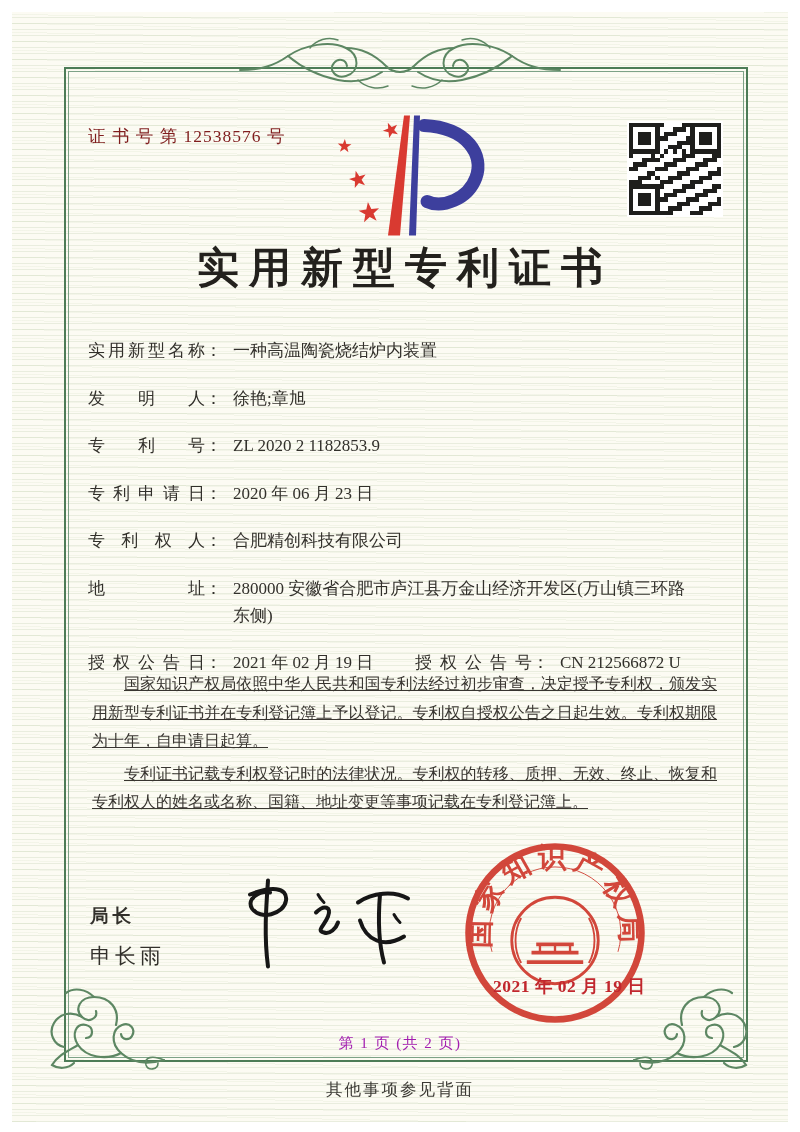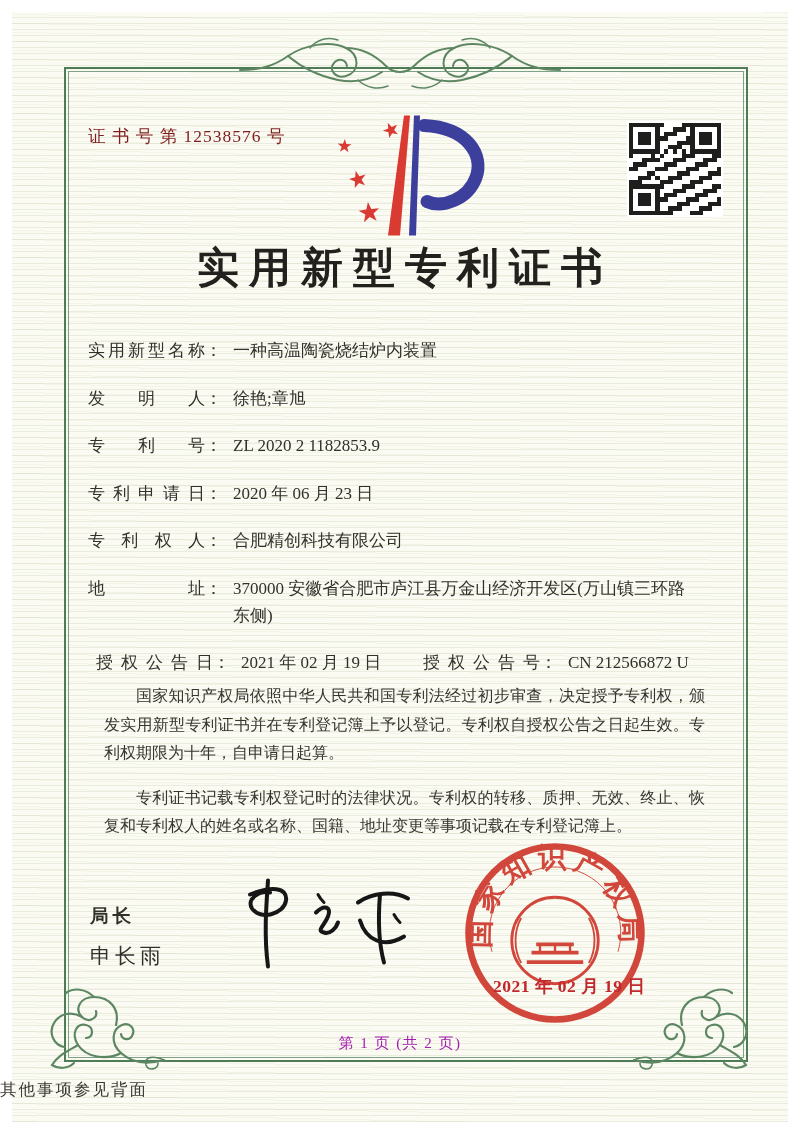--- a/index.html
+++ b/index.html
@@ -33,33 +33,33 @@
   .qr .on{background:#1e1e1c;}
   .title{
     position:absolute;left:0;right:0;top:240px;text-align:center;
     font-size:42px;font-weight:bold;letter-spacing:10px;text-indent:10px;color:#23211d;
   }
   .fields{position:absolute;left:88px;top:337px;width:602px;font-size:17px;}
   .frow{display:flex;margin-bottom:20.5px;line-height:27px;}
   .flabel{width:117px;flex:none;text-align:justify;text-align-last:justify;}
   .fcolon{flex:none;margin-right:11px;}
   .fvalue{flex:1;}
-  .frow.double{justify-content:flex-start;margin-left:8px;}
+  .frow.double{justify-content:flex-start;}
   .fgroup{display:flex;}
   .fgroup.g1{width:327px;flex:none;}
   .fgroup.g2{flex:1;}
   .paras{position:absolute;left:88px;top:666px;width:633px;font-size:16px;line-height:28.5px;text-align:justify;color:#383530;}
-  .paras p{margin:16px;text-indent:2em;}
+  .paras p{margin:4px;text-indent:2em;text-decoration:underline;}
   .sig-title{position:absolute;left:90px;top:903px;font-size:18.5px;letter-spacing:4px;font-weight:bold;}
   .sig-name{position:absolute;left:90px;top:942px;font-size:21px;letter-spacing:4px;}
   .signature{position:absolute;left:212px;top:872px;width:220px;height:105px;}
   .seal{position:absolute;left:461px;top:839px;width:188px;height:188px;opacity:.93;z-index:4;}
   .red-date{position:absolute;left:493px;top:974px;font-size:17.5px;font-weight:bold;color:#c1272d;z-index:5;letter-spacing:.5px;}
   .page-footer{position:absolute;left:0;right:0;top:1034px;text-align:center;font-size:15px;letter-spacing:1.5px;color:#a21caf;}
-  .back-note{position:absolute;left:0;right:0;top:1079px;text-align:left;font-size:16.5px;letter-spacing:2px;color:#3a3833;}
+  .back-note{position:absolute;left:0;right:0;top:1079px;text-align:center;font-size:16.5px;letter-spacing:2px;color:#3a3833;}
 </style>
 </head>
 <body>
 
 <div class="paper"></div>
 <div class="frame"></div>
 
 <svg class="ornament" style="left:230px;top:36px;width:340px;height:64px" viewBox="0 0 340 64">
   <g id="tcoHalf" stroke="#5d8763" fill="none" stroke-width="2" stroke-linecap="round">
     <path d="M10,34 C30,34 44,30 58,20 C74,9 100,4 116,12 C130,19 130,36 116,40 C106,43 98,34 104,27 C108,22 116,23 117,30"></path>
@@ -571,21 +571,21 @@
       <span class="fvalue">2020 年 06 月 23 日</span>
   </div>
   <div class="frow">
     <span class="flabel">专利权人</span>
       <span class="fcolon">：</span>
       <span class="fvalue">合肥精创科技有限公司</span>
   </div>
   <div class="frow">
     <span class="flabel">地址</span>
       <span class="fcolon">：</span>
-      <span class="fvalue">370000 安徽省合肥市庐江县万金山经济开发区(万山镇三环路东侧)</span>
+      <span class="fvalue">280000 安徽省合肥市庐江县万金山经济开发区(万山镇三环路东侧)</span>
   </div>
   <div class="frow double">
     <span class="fgroup g1">
       <span class="flabel">授权公告日</span>
         <span class="fcolon">：</span>
         <span>2021 年 02 月 19 日</span>
     </span>
     <span class="fgroup g2">
       <span class="flabel">授权公告号</span>
         <span class="fcolon">：</span>

